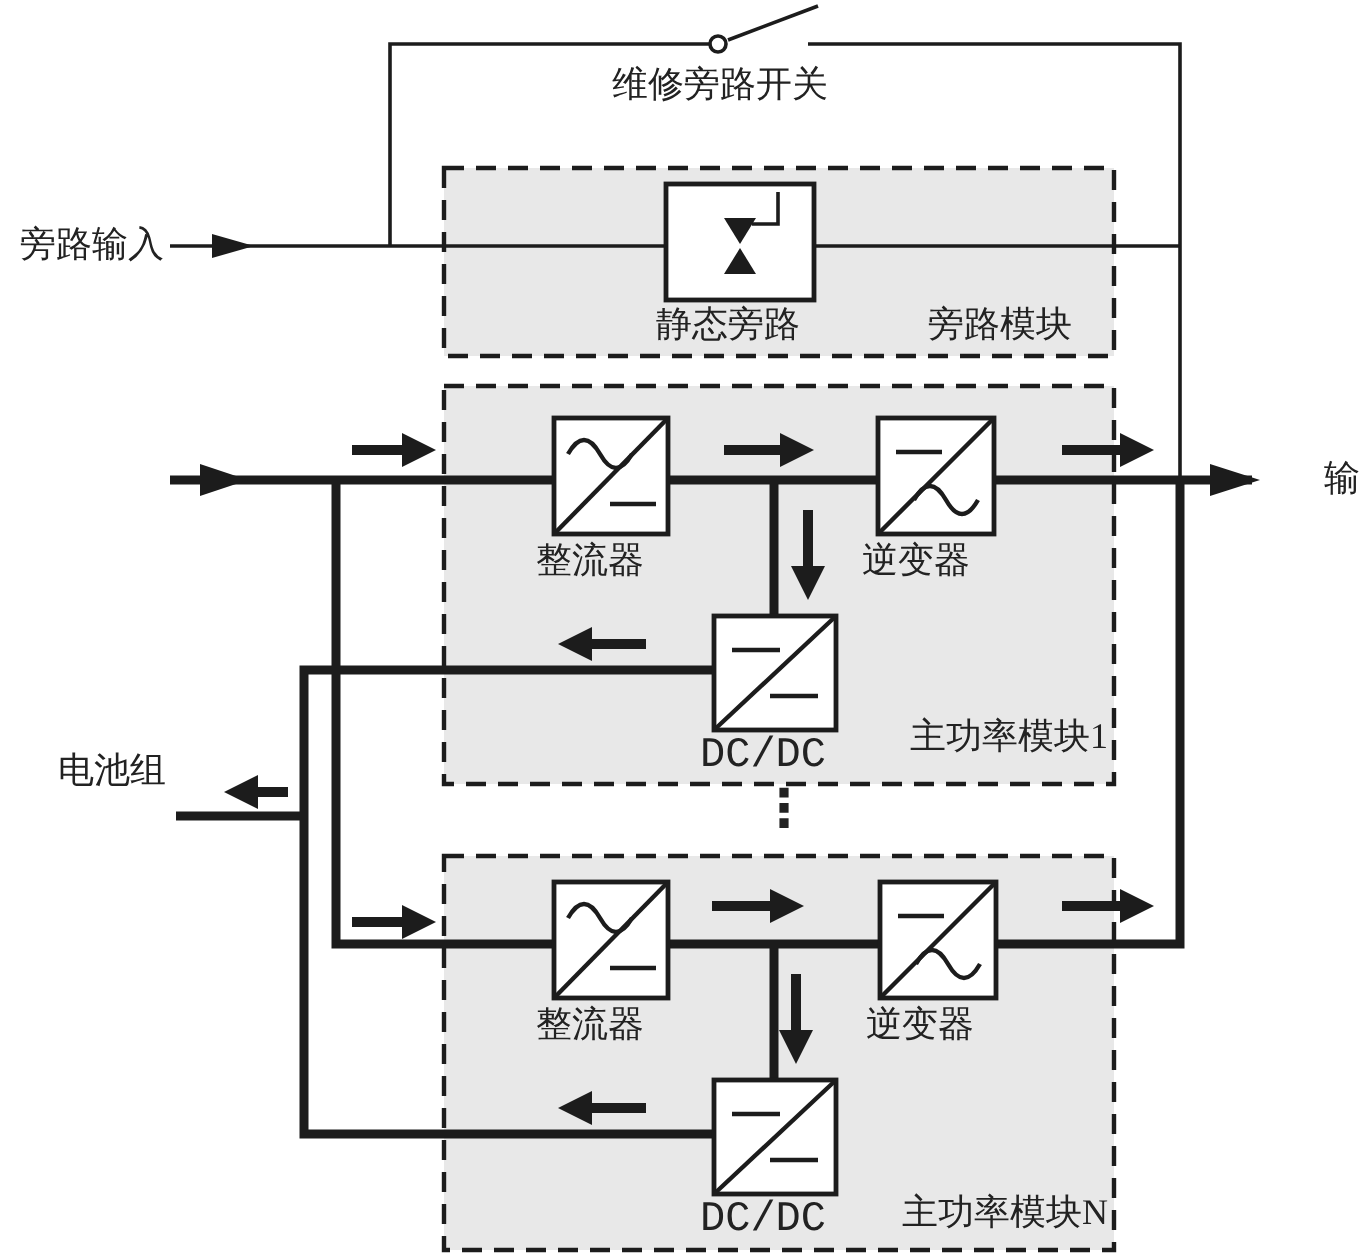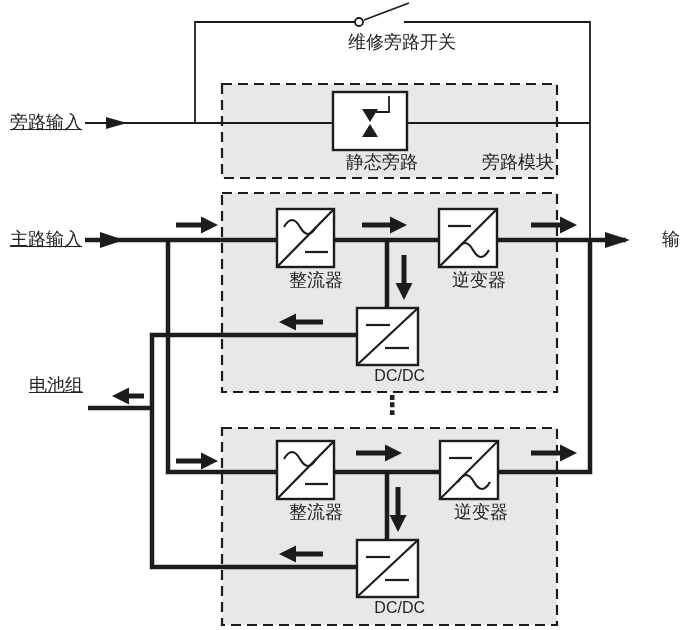--- a/index.html
+++ b/index.html
@@ -18,23 +18,23 @@
   .ln{stroke:var(--line);stroke-width:1.8;fill:none;}
   .lk{stroke:var(--line);stroke-width:4.5;fill:none;stroke-linejoin:miter;}
   .at{stroke:var(--line);stroke-width:5;fill:none;}
   .ah{fill:var(--line);stroke:none;}
   .cbox{fill:var(--component-fill);stroke:var(--line);stroke-width:2.4;}
   .sym{stroke:var(--line);stroke-width:2.2;fill:none;}
   .symf{fill:var(--line);stroke:none;}
   .node{fill:var(--component-fill);stroke:var(--line);stroke-width:1.8;}
   
   .lbl{position:absolute;color:var(--text);font-size:18px;line-height:1.2;white-space:nowrap;}
-  .c{text-align:right;}
-  .r{text-align:right;text-decoration:underline;}
-  .sans{font-family:Liberation Sans, sans-serif;font-size:16px;}
+  .c{text-align:left;}
+  .r{text-align:right;}
+  .sans{font-family:Liberation Mono, monospace;font-size:21px;}
   .dots{font-family:"DejaVu Sans",sans-serif;font-size:26px;font-weight:bold;line-height:0.9;}
 </style>
 </head>
 <body>
 
 <div class="stage">
 
   <svg width="681" height="630" viewBox="0 0 681 630">
 
     <rect class="mod" x="222" y="84" width="335" height="94"></rect>
@@ -163,24 +163,25 @@
       <path class="sym" d="M357 597 L418 540"></path>
       <path class="sym" d="M366 557 L390 557"></path>
       <path class="sym" d="M385 580 L409 580"></path>
     </g>
   </svg>
 
   <div class="lbl c" style="left:306px;top:32px;width:150px;">维修旁路开关</div>
   <div class="lbl r" style="left:2px;top:112px;width:80px;">旁路输入</div>
   <div class="lbl c" style="left:328px;top:152px;width:90px;">静态旁路</div>
   <div class="lbl c" style="left:464px;top:152px;width:90px;">旁路模块</div>
-  <div class="lbl r" style="left:2px;top:229px;width:80px;">主路输入</div>
   <div class="lbl c" style="left:268px;top:270px;width:75px;">整流器</div>
   <div class="lbl c" style="left:431px;top:270px;width:75px;">逆变器</div>
   <div class="lbl c sans" style="left:350px;top:366px;width:75px;">DC/DC</div>
+  <div class="lbl r" style="left:436px;top:358px;width:118px;">主功率模块1</div>
   <div class="lbl r" style="left:18px;top:375px;width:65px;">电池组</div>
   <div class="lbl c dots" style="left:379px;top:394px;width:18px;">⋮</div>
   <div class="lbl c" style="left:268px;top:502px;width:75px;">整流器</div>
   <div class="lbl c" style="left:433px;top:502px;width:75px;">逆变器</div>
   <div class="lbl c sans" style="left:350px;top:598px;width:75px;">DC/DC</div>
+  <div class="lbl r" style="left:434px;top:596px;width:120px;">主功率模块N</div>
   <div class="lbl" style="left:662px;top:229px;width:44px;">输出</div>
 
 </div>
 
 </body></html>

